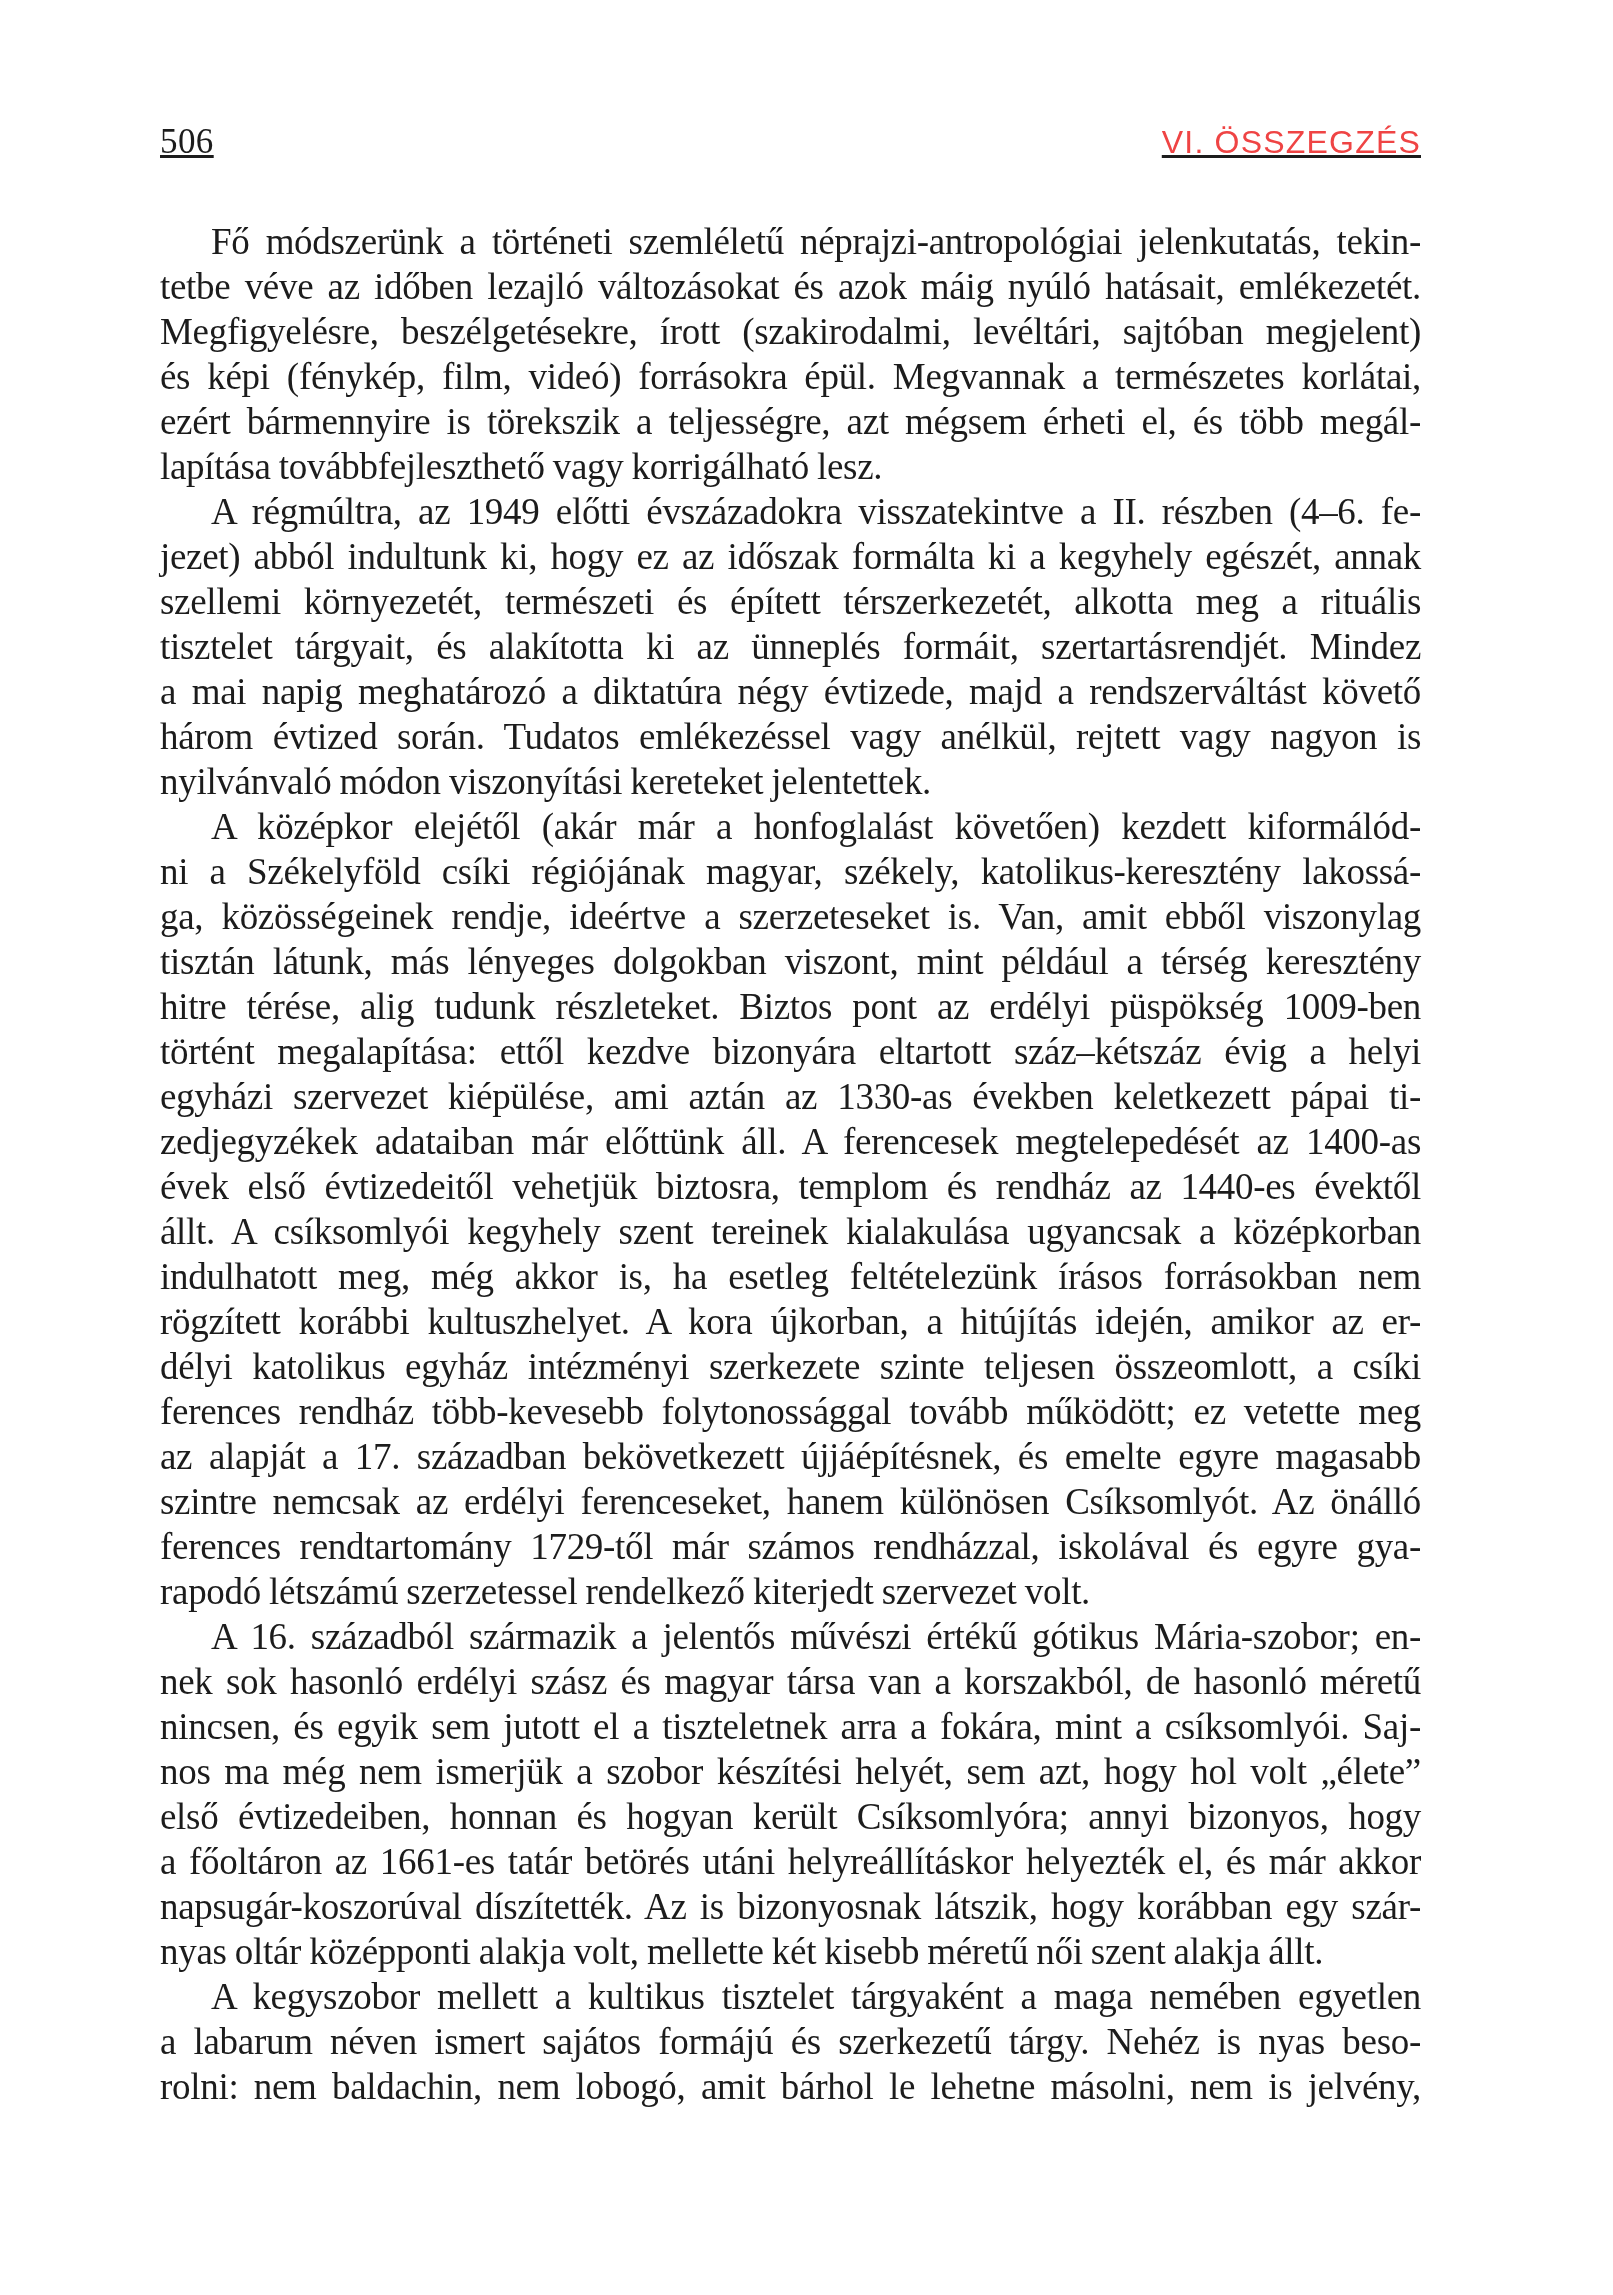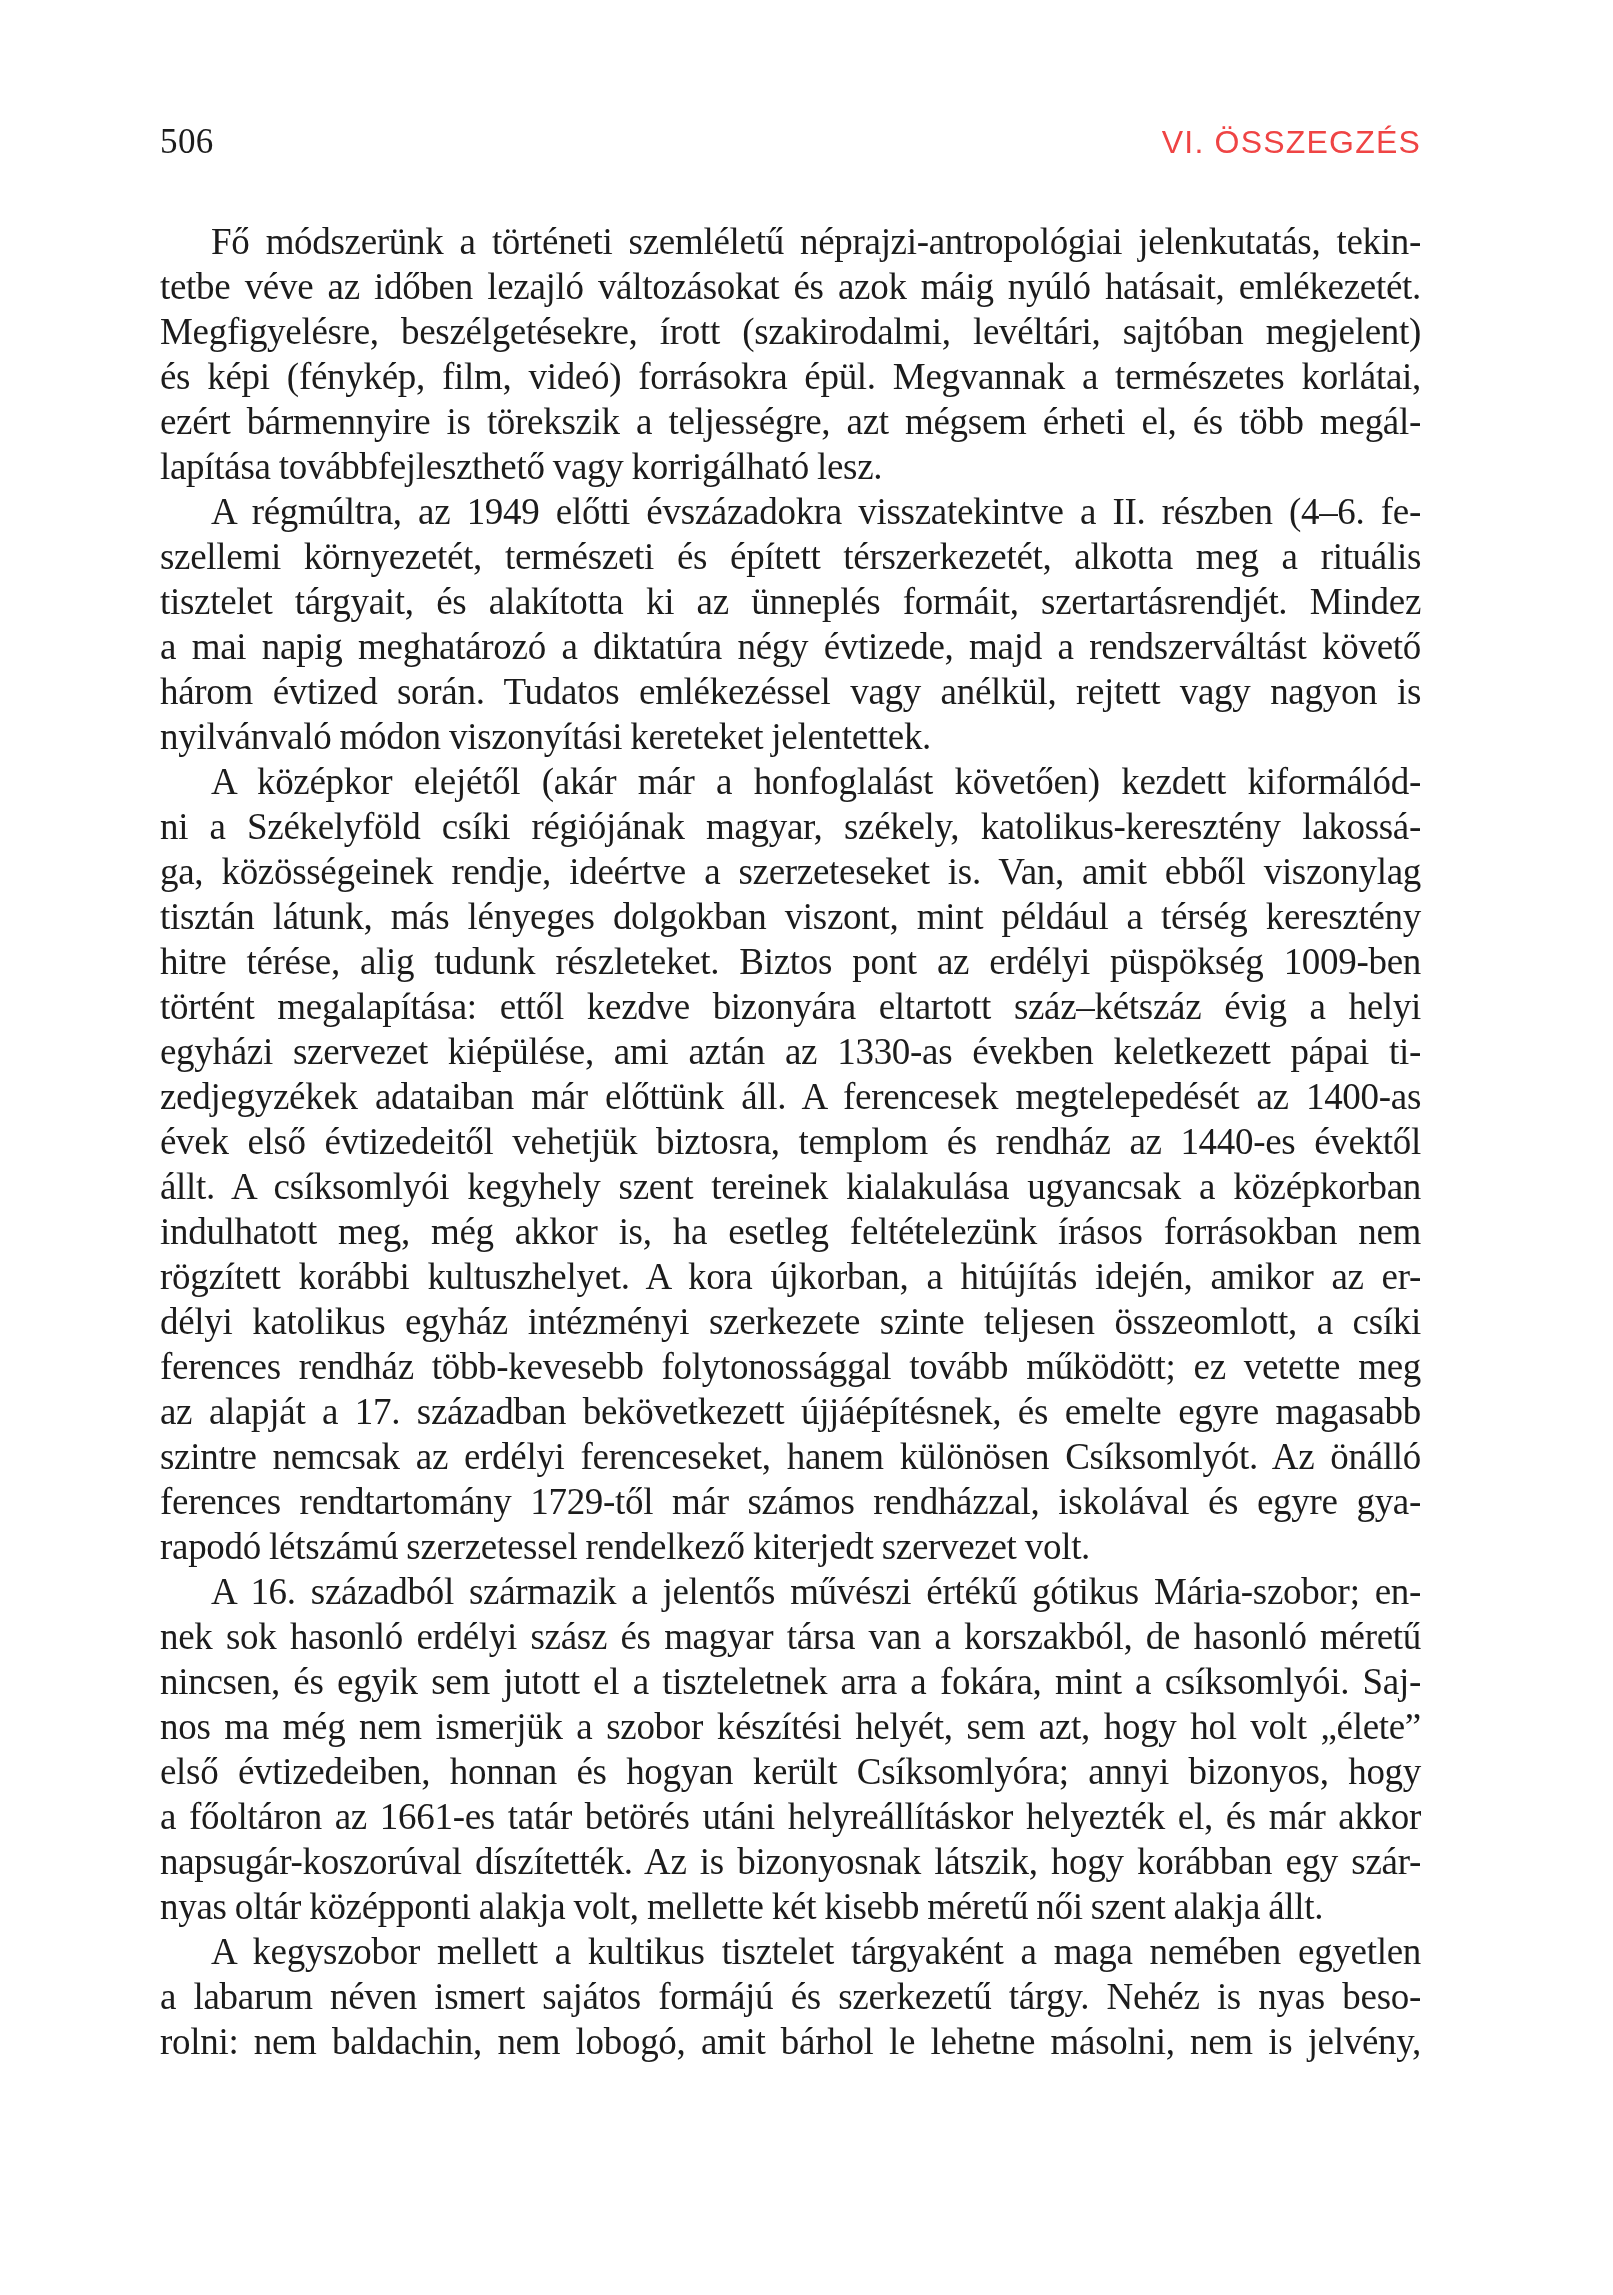--- a/index.html
+++ b/index.html
@@ -13,20 +13,21 @@
     overflow: hidden;
   }
   .page-header {
     position: absolute;
     top: 122px;
     left: 160px;
     width: 1261px;
     display: flex;
     justify-content: space-between;
     align-items: baseline;
+    text-decoration: underline;
   }
   .folio {
     font-size: 35px;
     font-family: "Liberation Serif", serif;
     letter-spacing: 0.4px;
   }
   .running-header {
     font-family: "Liberation Sans", sans-serif;
     font-size: 32px;
     font-weight: 400;
@@ -65,20 +66,21 @@
 </header>
 
 <main class="body-text">
     <div class="line indent"><span>Fő módszerünk a történeti szemléletű néprajzi-antropológiai jelenkutatás, tekin-</span></div>
     <div class="line"><span>tetbe véve az időben lezajló változásokat és azok máig nyúló hatásait, emlékezetét.</span></div>
     <div class="line"><span>Megfigyelésre, beszélgetésekre, írott (szakirodalmi, levéltári, sajtóban megjelent)</span></div>
     <div class="line"><span>és képi (fénykép, film, videó) forrásokra épül. Megvannak a természetes korlátai,</span></div>
     <div class="line"><span>ezért bármennyire is törekszik a teljességre, azt mégsem érheti el, és több megál-</span></div>
     <div class="line left-last"><span>lapítása továbbfejleszthető vagy korrigálható lesz.</span></div>
     <div class="line indent"><span>A </span><span class="italic">régmúltra</span><span>, az 1949 előtti évszázadokra visszatekintve a II. részben (4–6. fe-</span></div>
+    <div class="line"><span>jezet) abból indultunk ki, hogy ez az időszak formálta ki a kegyhely egészét, annak</span></div>
     <div class="line"><span>szellemi környezetét, természeti és épített térszerkezetét, alkotta meg a rituális</span></div>
     <div class="line"><span>tisztelet tárgyait, és alakította ki az ünneplés formáit, szertartásrendjét. Mindez</span></div>
     <div class="line"><span>a mai napig meghatározó a diktatúra négy évtizede, majd a rendszerváltást követő</span></div>
     <div class="line"><span>három évtized során. Tudatos emlékezéssel vagy anélkül, rejtett vagy nagyon is</span></div>
     <div class="line left-last"><span>nyilvánvaló módon viszonyítási kereteket jelentettek.</span></div>
     <div class="line indent"><span>A középkor elejétől (akár már a honfoglalást követően) kezdett kiformálód-</span></div>
     <div class="line"><span>ni a Székelyföld csíki régiójának magyar, székely, katolikus-keresztény lakossá-</span></div>
     <div class="line"><span>ga, közösségeinek rendje, ideértve a szerzeteseket is. Van, amit ebből viszonylag</span></div>
     <div class="line"><span>tisztán látunk, más lényeges dolgokban viszont, mint például a térség keresztény</span></div>
     <div class="line"><span>hitre térése, alig tudunk részleteket. Biztos pont az erdélyi püspökség 1009-ben</span></div>

